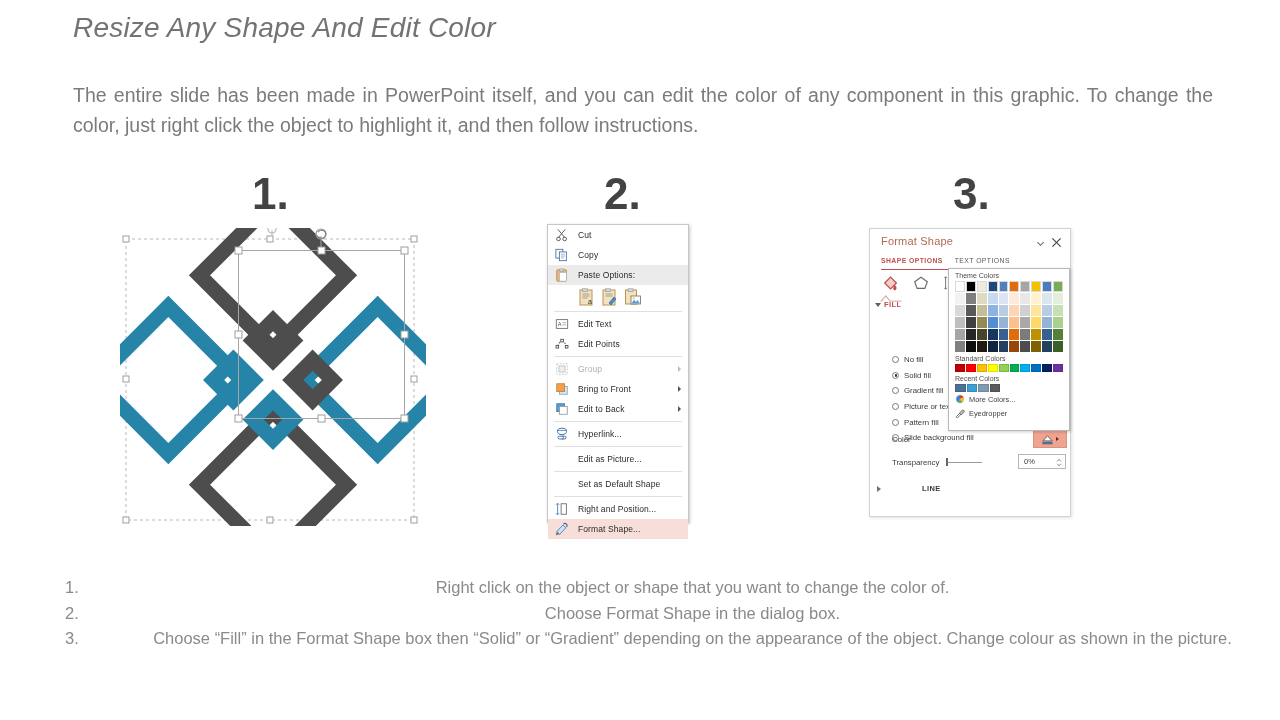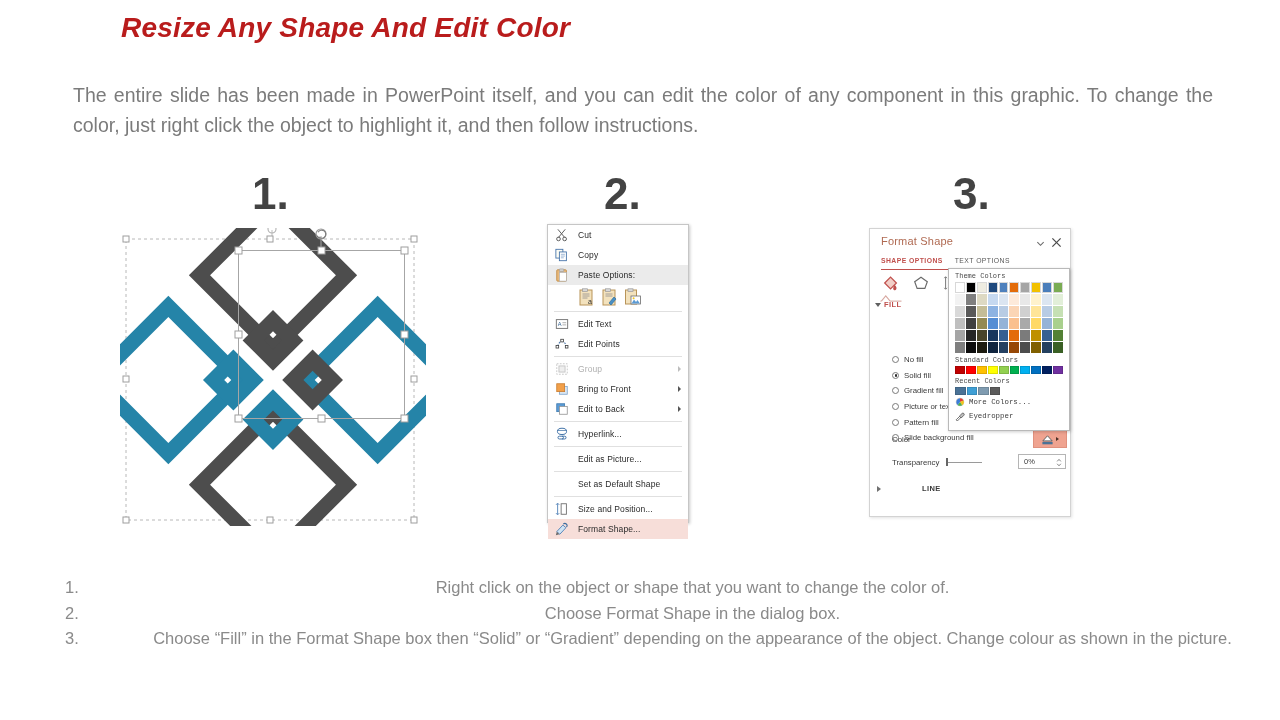--- a/index.html
+++ b/index.html
@@ -8,22 +8,22 @@
     width:1280px; height:720px;
     background:#ffffff;
     font-family:"Liberation Sans", sans-serif;
     overflow:hidden;
     position:relative;
   }
 
   
   #slide-title {
     position:absolute; left:73px; top:12px;
-    font-size:28px; font-style:italic; font-weight:700;
-    color:#b91c1c; letter-spacing:.2px; white-space:nowrap;margin-left:48px;
+    font-size:28px; font-style:italic; font-weight:400;
+    color:#737373; letter-spacing:.2px; white-space:nowrap;
   }
   #slide-subtitle {
     position:absolute; left:73px; top:80px; width:1140px;
     font-size:19.5px; color:#7b7b7b; line-height:30px;
     text-align:justify; text-justify:inter-word;
   }
 
   
   .step-number {
     position:absolute; font-size:44px; font-weight:700;
@@ -148,21 +148,21 @@
     position:absolute; left:7px; top:257px;
     width:0; height:0; border-left:4px solid #707070;
     border-top:3px solid transparent; border-bottom:3px solid transparent;
   }
 
   
   #color-flyout {
     position:absolute; left:948px; top:268px; width:122px; height:163px;
     background:#ffffff; border:1px solid #b9b9b9;
     box-shadow:1px 1px 3px rgba(0,0,0,.2);
-    font-size:7px; color:#3d3d3d;font-family:Liberation Mono, monospace;
+    font-size:7px; color:#3d3d3d;
   }
   .cf-section-label {
     padding:3px 0 2px 6px; font-size:7px; color:#4a4a4a; font-weight:400;
   }
   #theme-grid { margin:0 6px; display:grid; grid-template-columns:repeat(10, 1fr); gap:1px; }
   .tc-cell { width:100%; height:11px; }
   .tc-cell.r0 { height:11px; border:0.5px solid #d8d8d8; }
   #standard-row, #recent-row { margin:0 6px; display:flex; gap:1px; }
   .std-cell { width:10.6px; height:8px; border:0.5px solid rgba(0,0,0,.12); }
   .rec-cell { width:10.6px; height:8px; border:0.5px solid rgba(0,0,0,.12); }
@@ -376,21 +376,21 @@
 
   <div class="cm-sep"></div>
 
   <div class="cm-item">
     <svg class="cm-ico" viewBox="0 0 16 16">
       <line x1="3" y1="2" x2="3" y2="14" stroke="#4a7db5" stroke-width="1"></line>
       <path d="M1.2 3.2 L3 1.3 L4.8 3.2" fill="none" stroke="#4a7db5" stroke-width="1"></path>
       <path d="M1.2 12.8 L3 14.7 L4.8 12.8" fill="none" stroke="#4a7db5" stroke-width="1"></path>
       <rect x="7" y="2" width="6" height="12" fill="#ffffff" stroke="#6a6a6a" stroke-width="1"></rect>
     </svg>
-    <span class="cm-label">Size and Position...</span>
+    <span class="cm-label">Right and Position...</span>
   </div>
 
   <div class="cm-item highlighted">
     <svg class="cm-ico" viewBox="0 0 16 16">
       <path d="M2 11 L9 3.5 L12.5 6.5 L5.5 14 Z" fill="#cfe3f3" stroke="#4a7db5" stroke-width="1"></path>
       <path d="M9.5 2.5 a2.4 2.4 0 0 1 3.6 3.2" fill="none" stroke="#3a6b9e" stroke-width="1.2"></path>
       <path d="M2 11 L1 15 L5 14 Z" fill="#6a6a6a"></path>
     </svg>
     <span class="cm-label">Format Shape...</span>
   </div>

